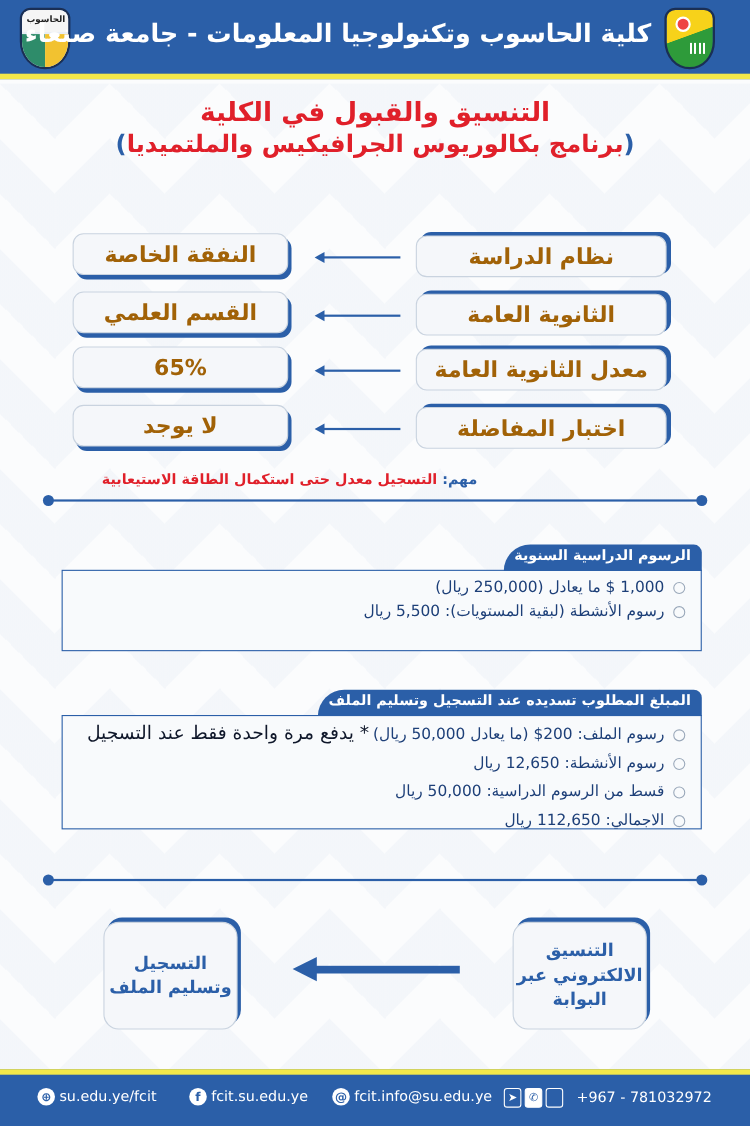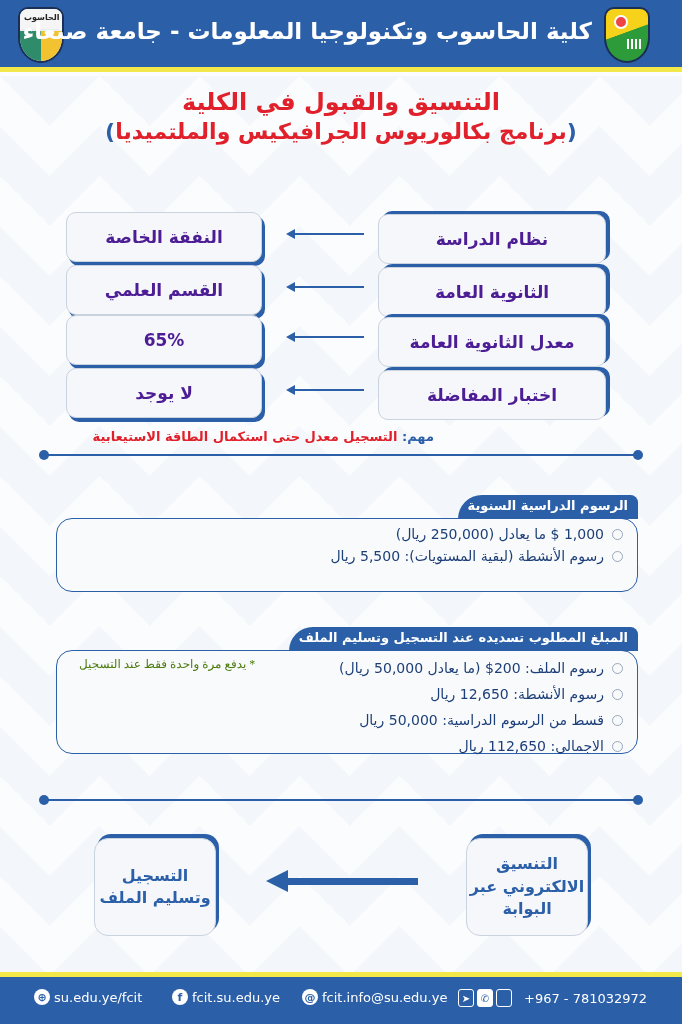--- a/index.html
+++ b/index.html
@@ -53,24 +53,24 @@
   }
   .title-sub {
     position: absolute; left: 0; width: 682px; top: 119px; text-align: center;
     color: #e0202a; font-weight: bold; font-size: 22px; direction: rtl; z-index: 1;
   }
   .title-sub .paren { color: #2b5fa8; }
 
   
   .info-row { position: absolute; left: 0; width: 682px; height: 44px; z-index: 1; }
   .pill {
-    position: absolute; height: 50px; background: #f5f7fa;
+    position: absolute; height: 38px; background: #f5f7fa;
     border: 1px solid #c9d3df; border-radius: 10px;
     display: flex; align-items: center; justify-content: center;
-    font-weight: bold; font-size: 17px; color: #4c1d95; direction: rtl;
+    font-weight: bold; font-size: 20px; color: #a16207; direction: rtl;
   }
   .pill-label { right: 76px; width: 228px; top: 4px;
     box-shadow: 4px -3px 0 0 #2b5fa8; }
   .pill-value { left: 66px; width: 196px; top: 2px;
     box-shadow: 3px 4px 0 0 #2b5fa8; }
   .arrow-line {
     position: absolute; left: 292px; top: 23px; width: 72px; height: 2px; background: #2b5fa8;
   }
   .arrow-line::before {
     content: ""; position: absolute; left: -6px; top: -4px;
@@ -95,35 +95,35 @@
 
   
   .fee-tab {
     position: absolute; right: 44px; height: 24px;
     background: #2b5fa8; color: #fff; font-weight: bold; font-size: 13px;
     border-radius: 26px 8px 0 0; direction: rtl;
     padding: 3px 10px 0 10px; z-index: 2; white-space: nowrap;
   }
   .fee-box {
     position: absolute; left: 56px; width: 582px;
-    border: 1.5px solid #2b5fa8; border-radius: 16px; background: #f8fafc;
+    border: 1.5px solid #2b5fa8; border-radius: 0; background: #f8fafc;
     z-index: 1; direction: rtl; padding: 4px 14px;
   }
   .fee-item {
     display: flex; align-items: center; height: 22px; font-size: 14px; color: #1d3f78;
     white-space: nowrap;
   }
   .fee-item .bullet {
     width: 11px; height: 11px; border: 1px solid #9aa8ba; border-radius: 50%;
     margin-left: 8px; flex-shrink: 0;
   }
   .fee-box-2 .fee-item { height: 26px; }
   .fee-note {
-    position: absolute; left: 22px; top: 6px; color: #4d7c0f; font-size: 12px;
-    direction: rtl; white-space: nowrap; font-family: Liberation Serif, serif;
+    position: absolute; left: 22px; top: 6px; color: #0f172a; font-size: 17px;
+    direction: rtl; white-space: nowrap;
   }
 
   
   .proc-box {
     position: absolute; top: 838px; width: 122px; height: 98px;
     background: #f5f7fa; border: 1px solid #c9d3df; border-radius: 14px;
     box-shadow: 3px -4px 0 0 #2b5fa8;
     display: flex; align-items: center; justify-content: center; text-align: center;
     font-weight: bold; font-size: 16px; color: #2b5fa8; direction: rtl; z-index: 1;
     line-height: 1.4;

